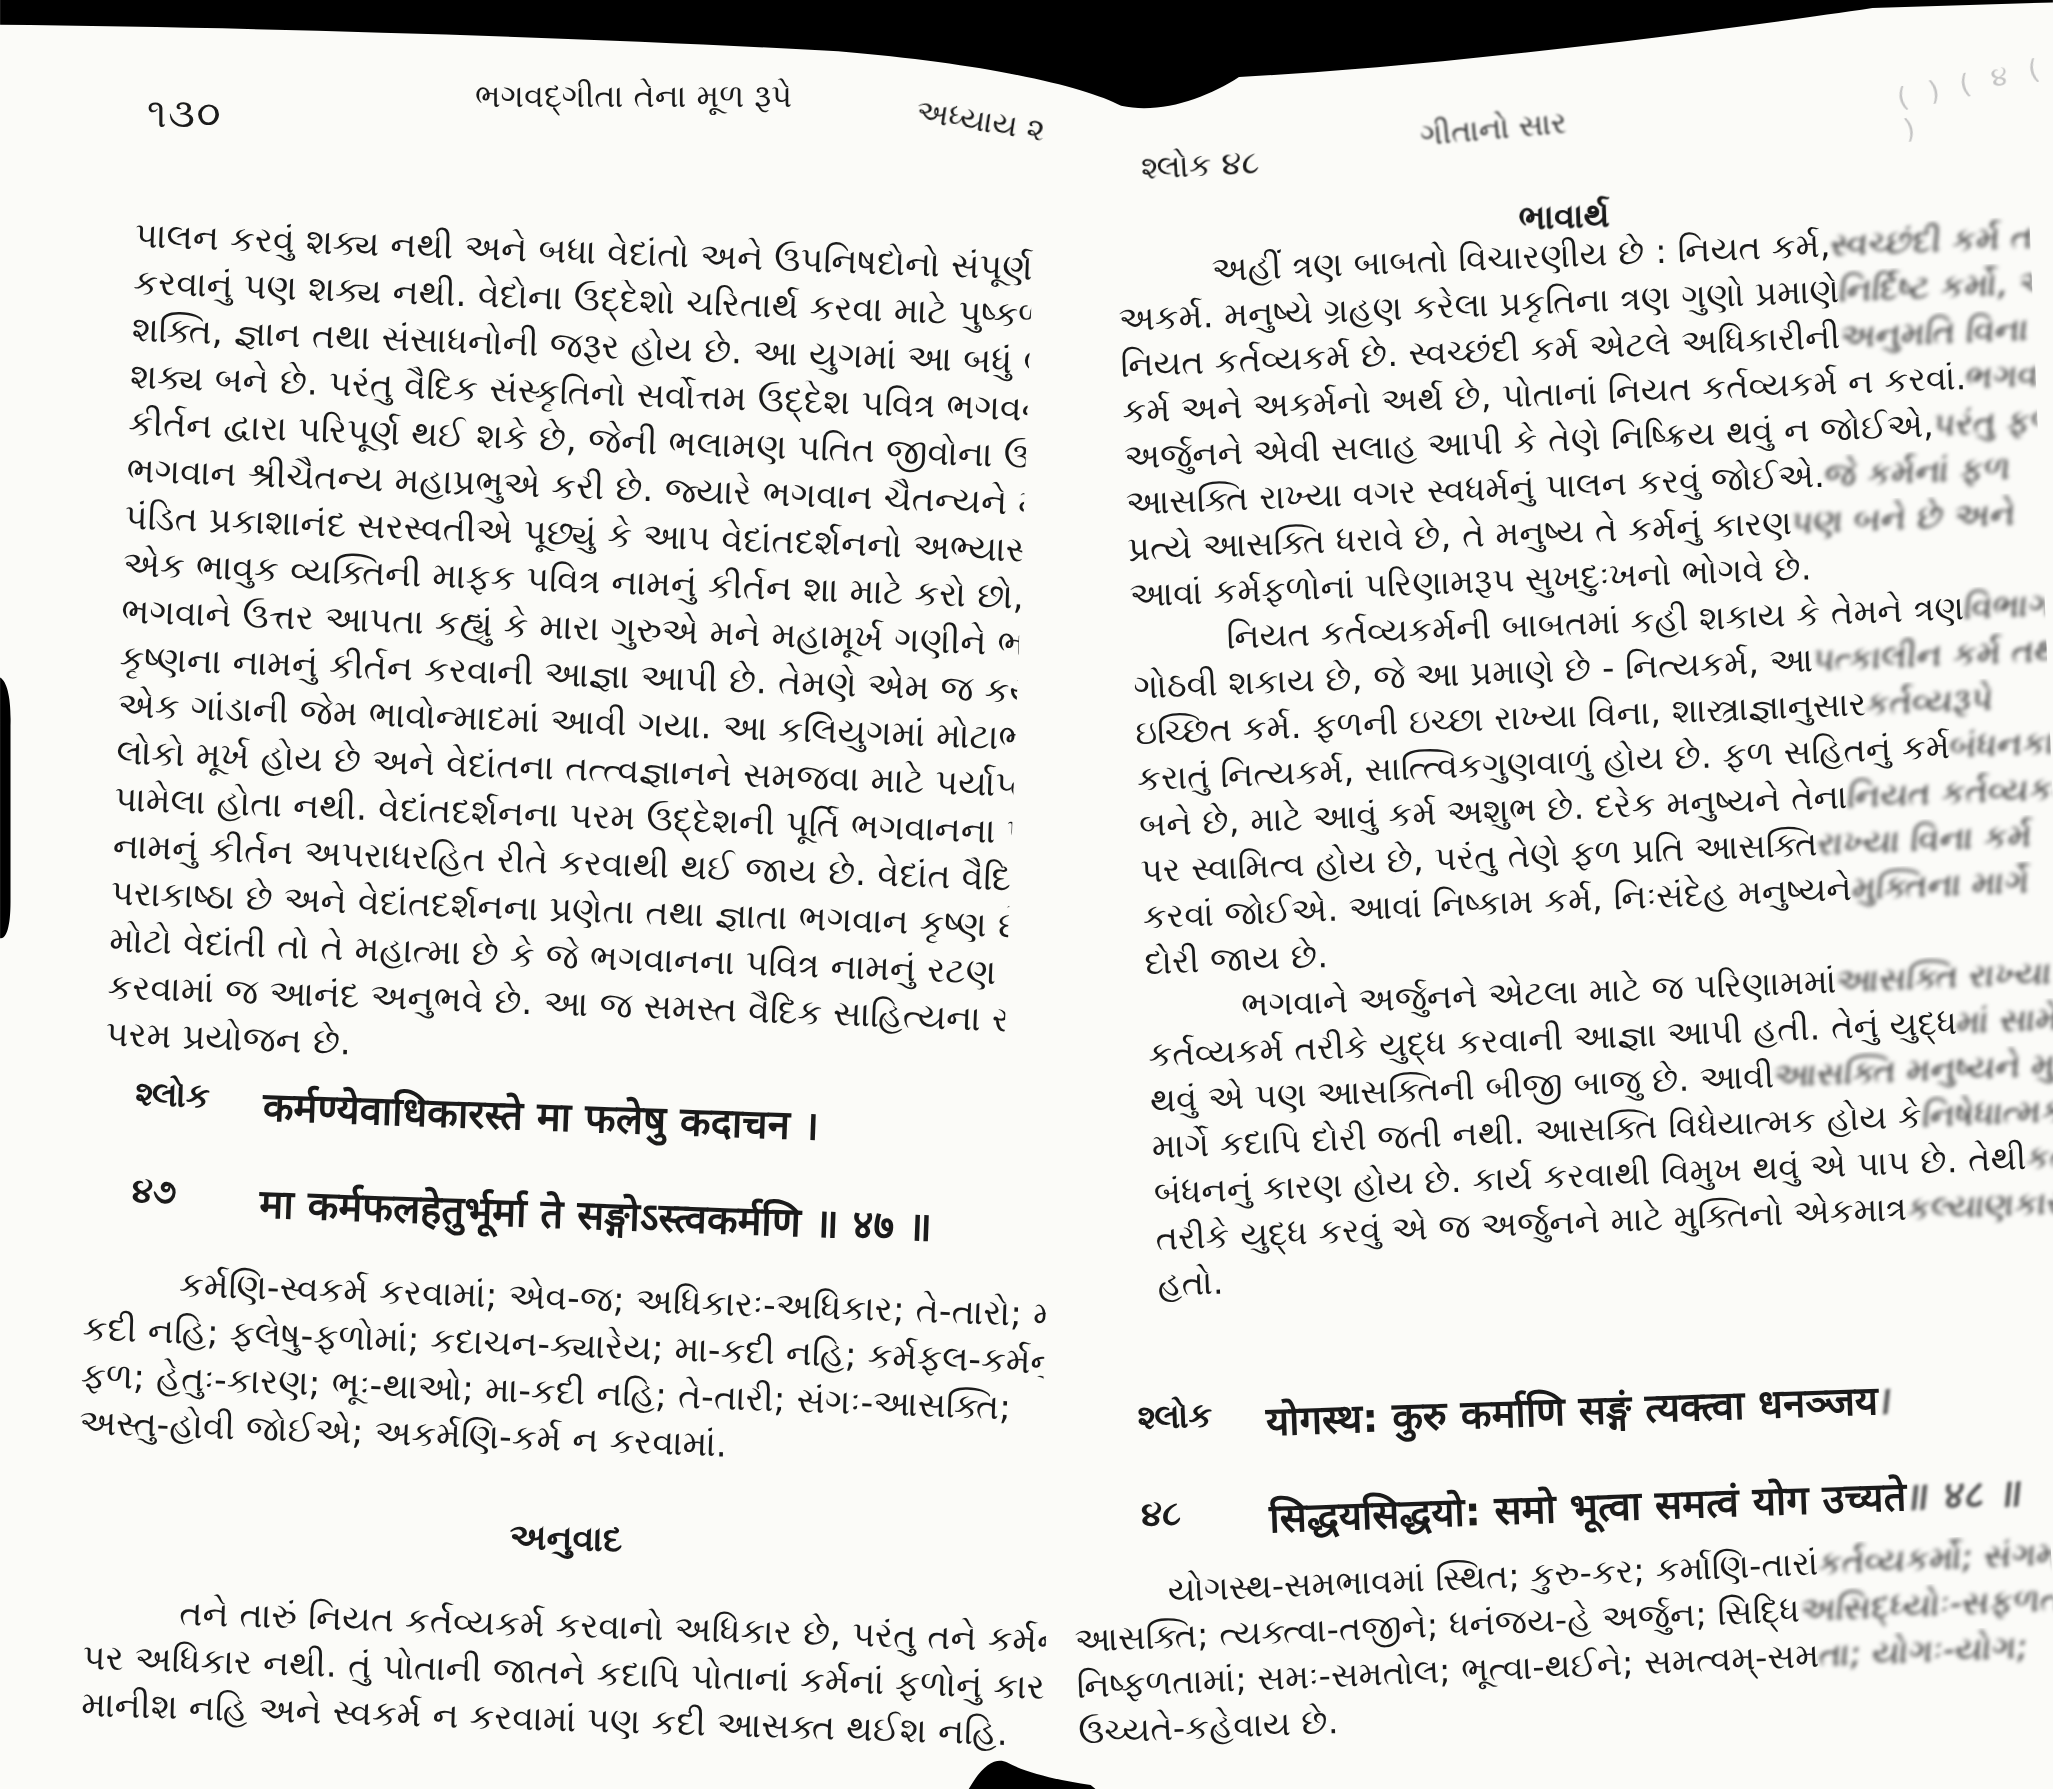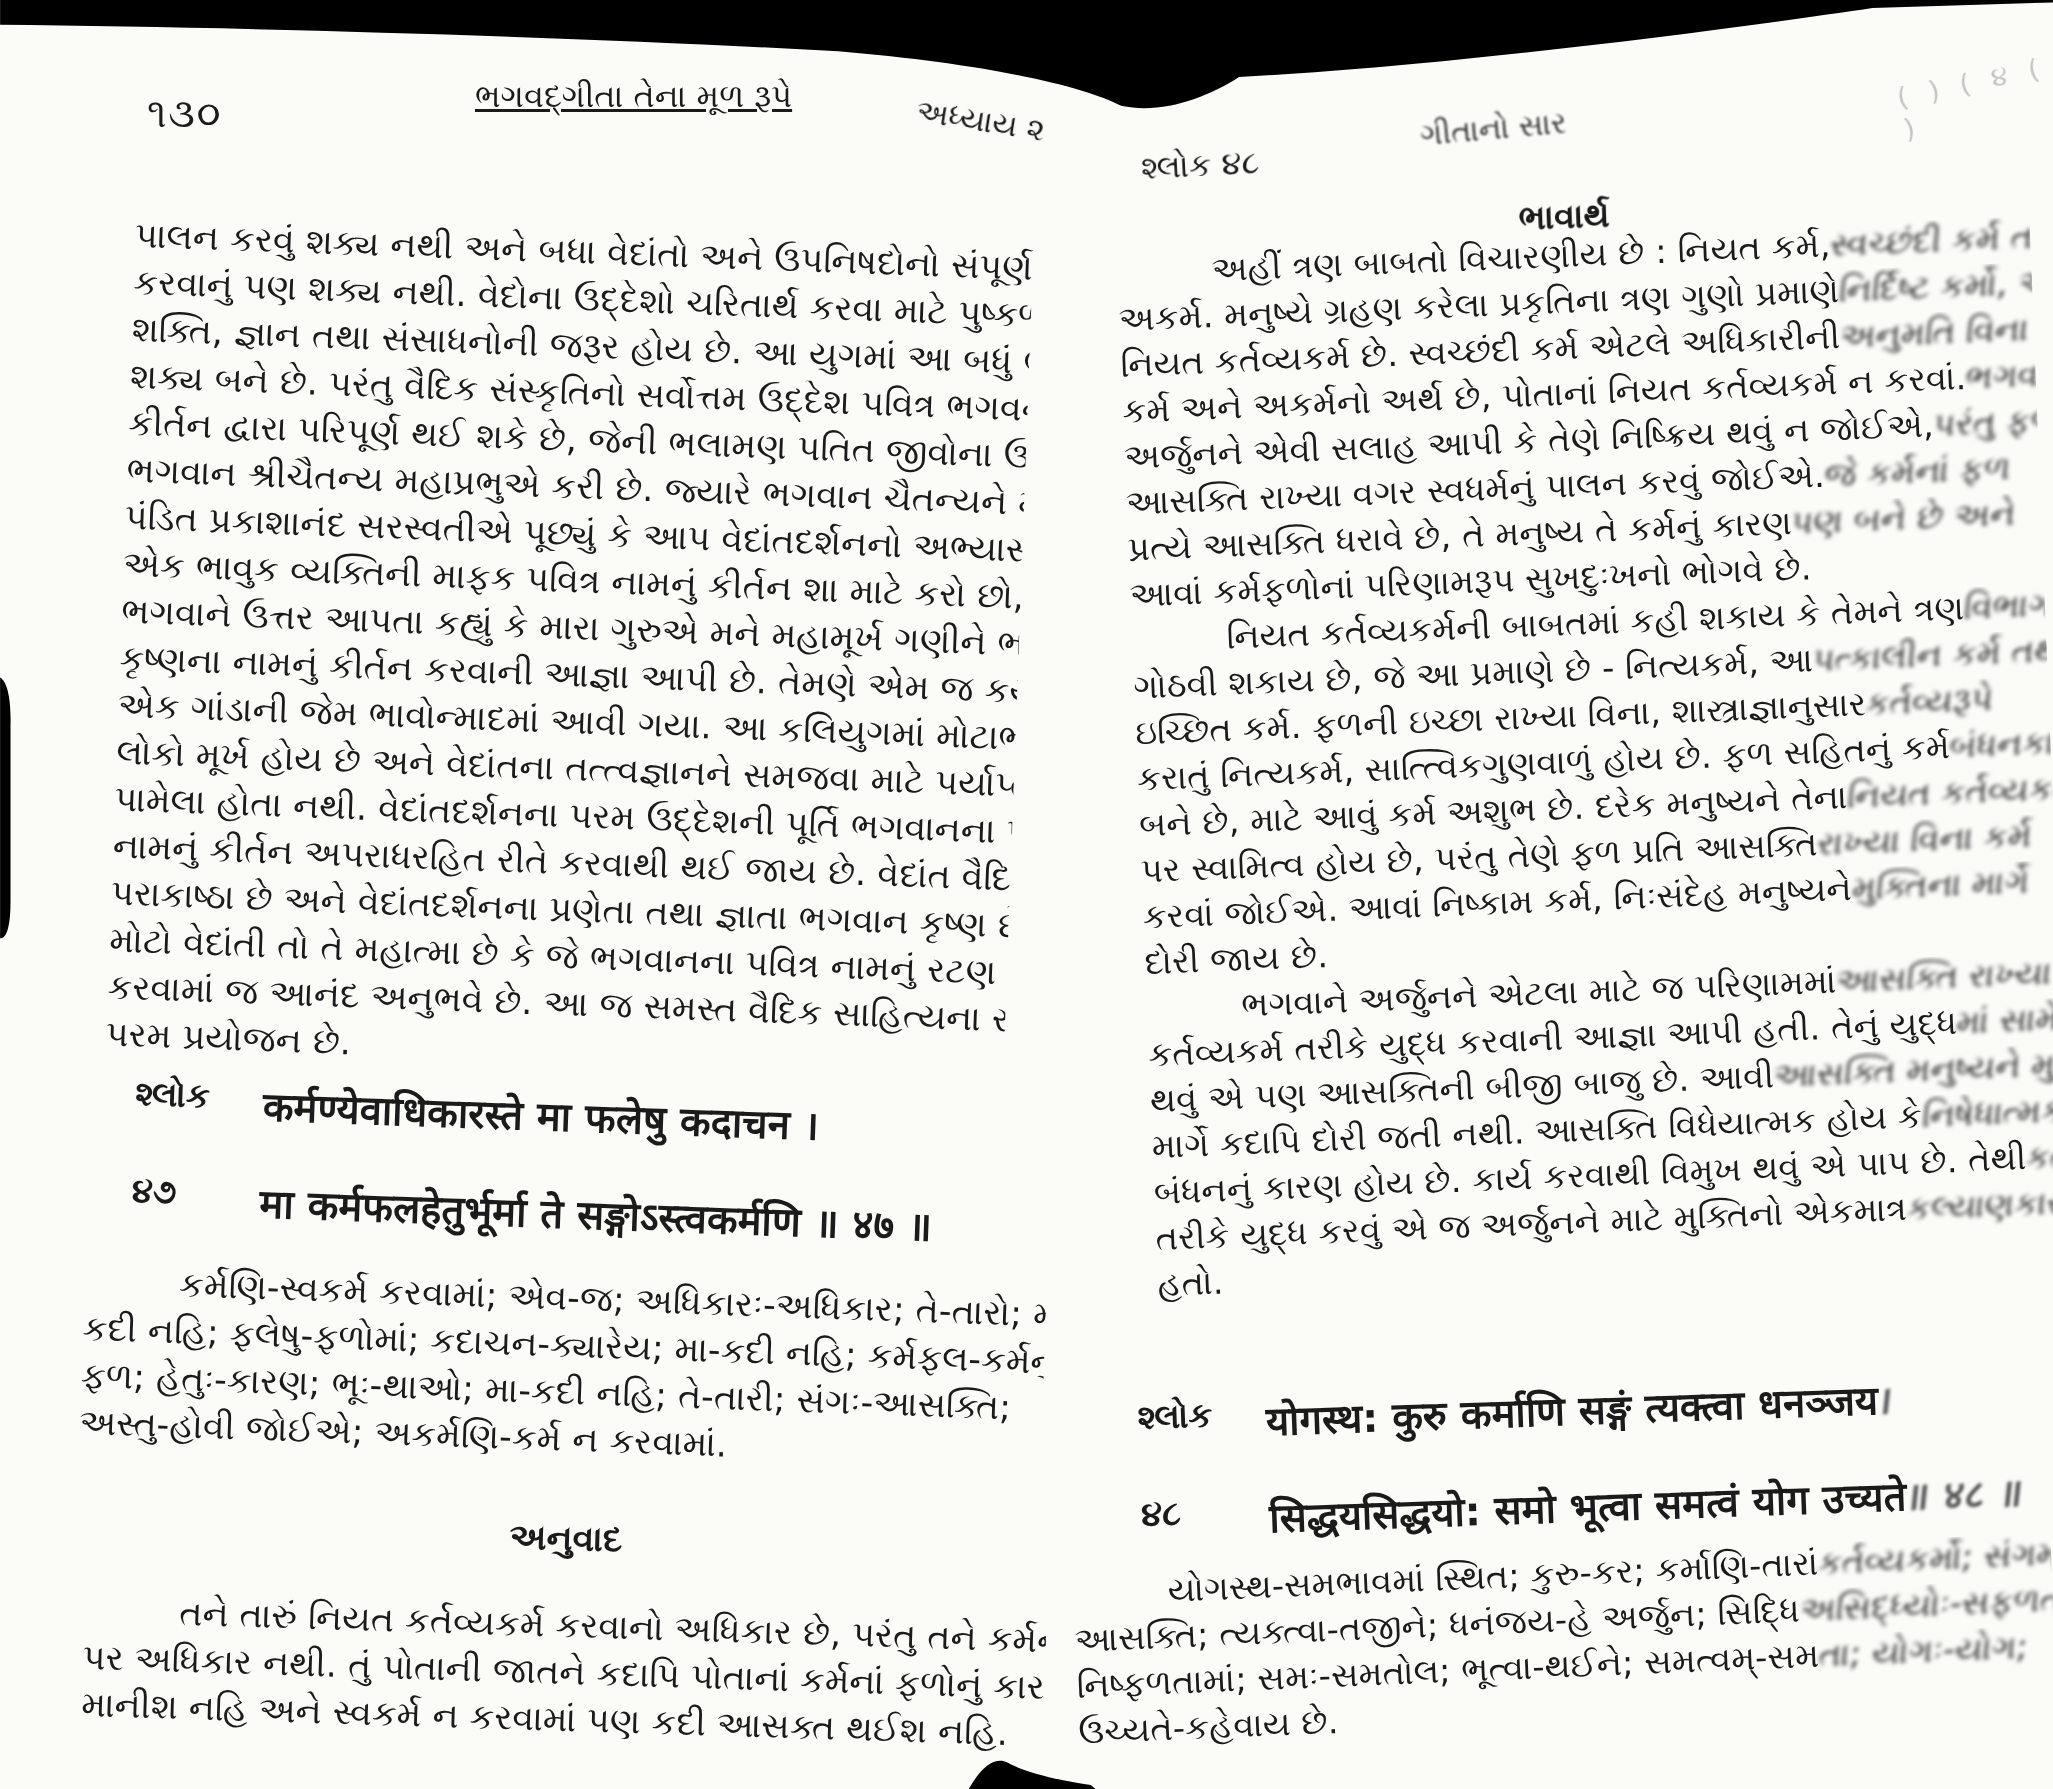--- a/index.html
+++ b/index.html
@@ -9,21 +9,21 @@
     background:#fbfbf8;
     overflow:hidden;
     font-family:"DejaVu Sans",sans-serif;
     color:#1b1b1b;
   }
   .abs{position:absolute;}
   .noi{pointer-events:none;}
 
   
   .pagenum{left:135px;top:90px;font-size:40px;letter-spacing:1.6px;margin-left:12px;}
-  .runhead-l{left:475px;top:77px;font-size:32px;text-decoration:underline;}
+  .runhead-l{left:475px;top:77px;font-size:32px;}
   .chapter{left:916px;top:103px;font-size:30.5px;transform:rotate(9deg);filter:blur(0.5px);}
 
   .body-l{
     left:136px;top:215px;width:898px;
     transform:rotate(2.1deg);transform-origin:left top;
   }
   .body-l .line,.wm-l .line,.tr-l .line{
     height:47px;font-size:35px;white-space:nowrap;overflow:hidden;
   }
   .verse-l{

